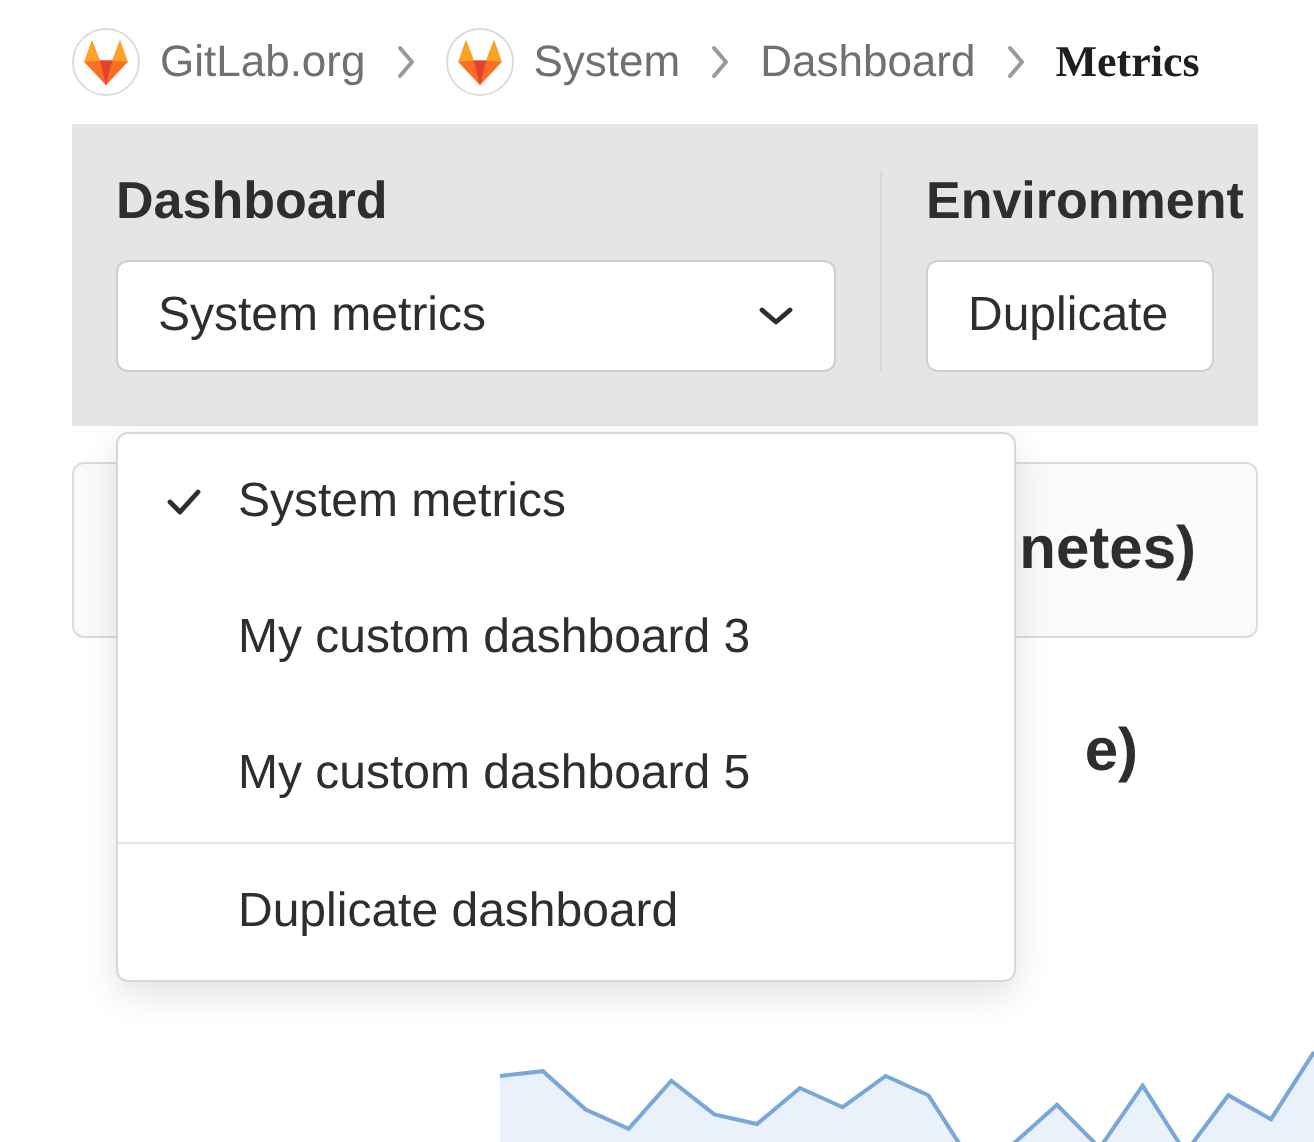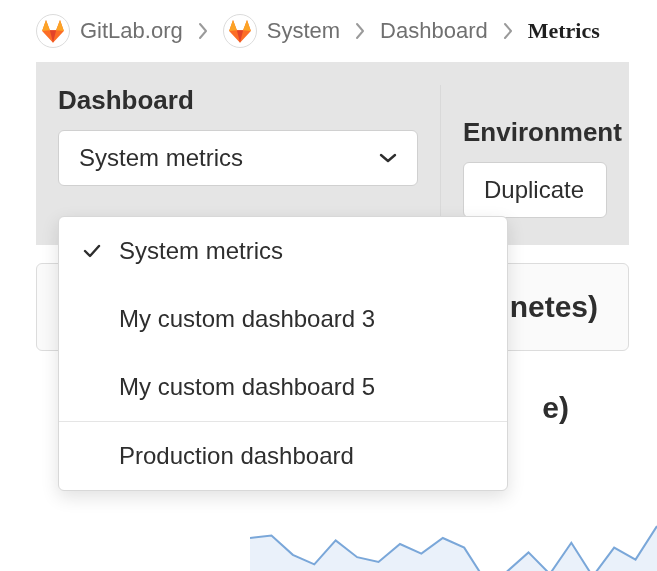--- a/index.html
+++ b/index.html
@@ -53,21 +53,21 @@
     border-top: 1px solid #e5e5e5;
     border-bottom: 1px solid #e5e5e5;
     background: #e5e5e5;
     padding: 22px 22px 26px 22px;
     display: flex;
     gap: 22px;
     align-items: flex-start;
   }
   .filter-col { display:flex; flex-direction:column; gap:14px; }
   .filter-col.dash { width: 360px; }
-  .filter-col.env  { flex: 1; min-width: 0; margin-top: 32px; }
+  .filter-col.env  { flex: 1; min-width: 0; }
   .filter-label {
     font-size: 26px;
     font-weight: 700;
     color: #2e2e2e;
   }
   .filter-row { display:flex; align-items:stretch; gap:14px; }
   .vdiv {
     width: 1px;
     background: #d9d9d9;
     align-self: stretch;
@@ -258,15 +258,15 @@
       <span class="check"></span>
       <span>My custom dashboard 3</span>
     </div>
     <div class="item">
       <span class="check"></span>
       <span>My custom dashboard 5</span>
     </div>
     <div class="divider"></div>
     <div class="item">
       <span class="check"></span>
-      <span>Production dashboard</span>
+      <span>Duplicate dashboard</span>
     </div>
   </div>
 
 </body></html>

